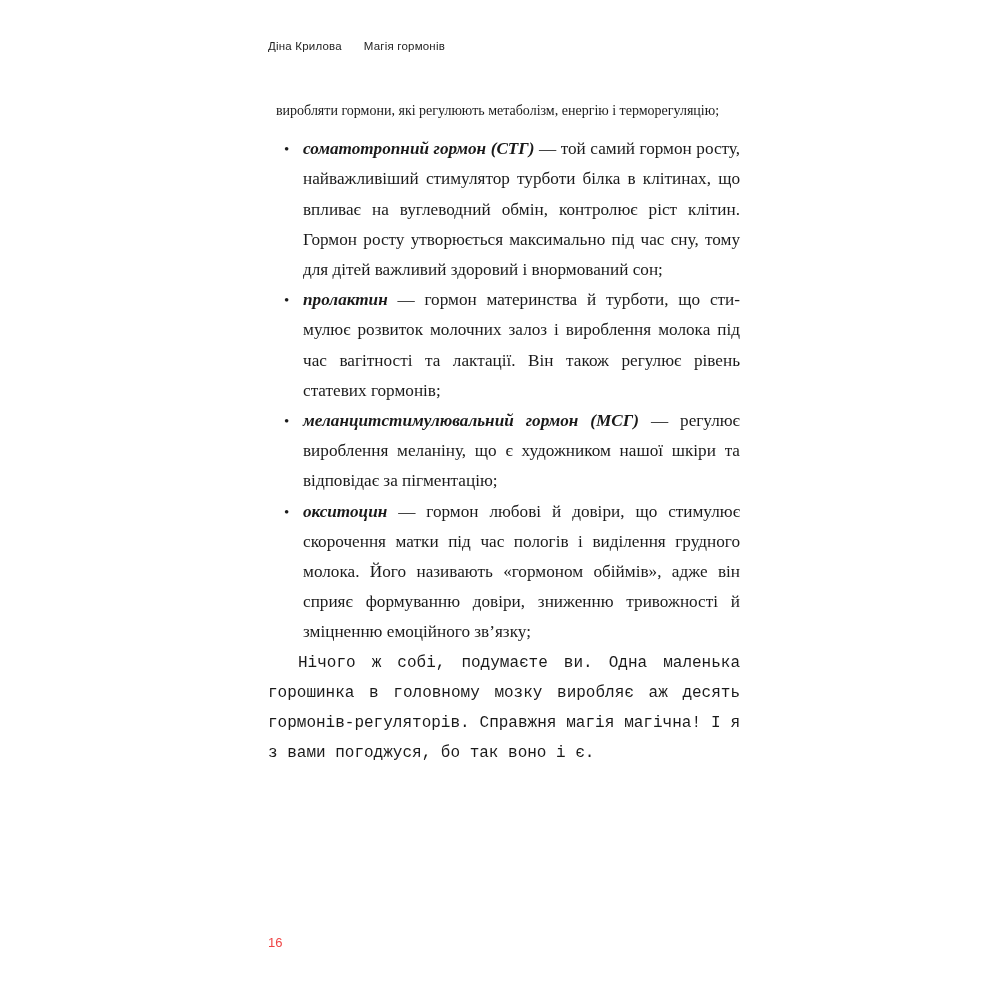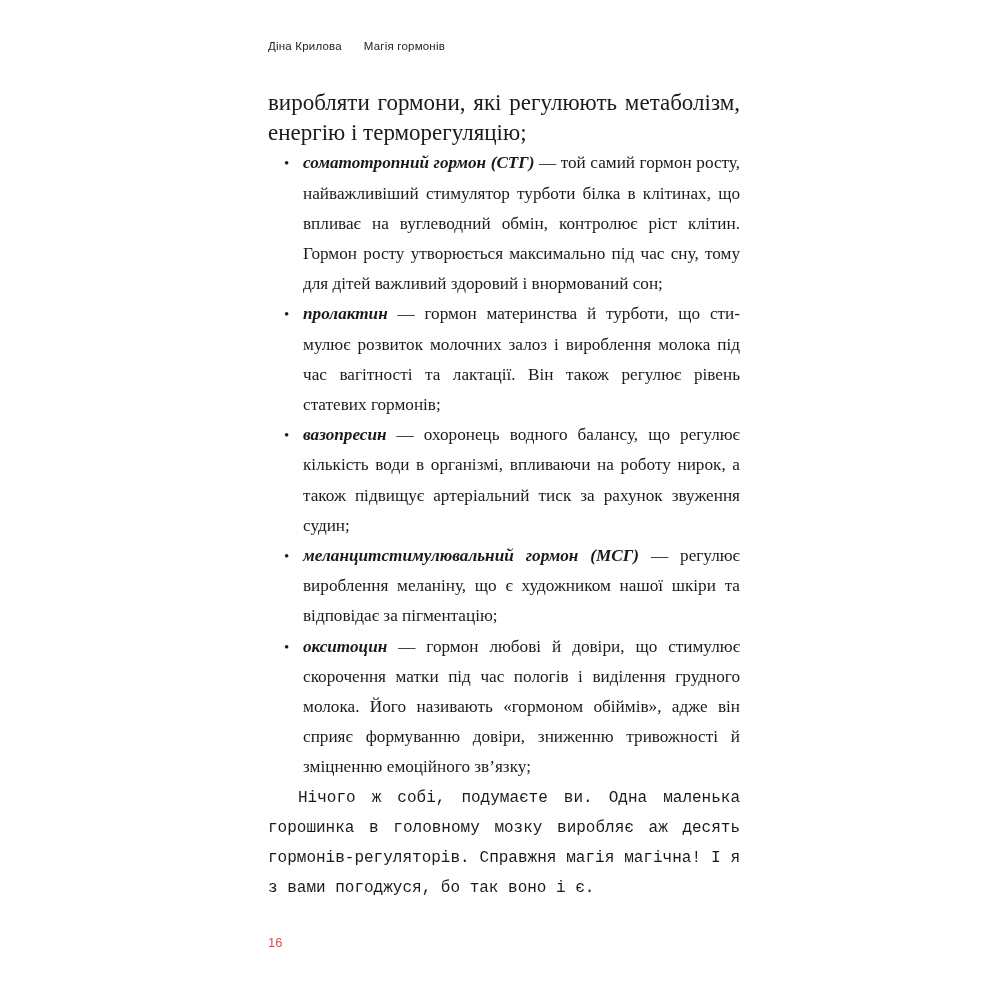--- a/index.html
+++ b/index.html
@@ -36,22 +36,22 @@
   .running-head .author {
     margin-right: 22px;
   }
   .content {
     position: absolute;
     left: 268px;
     top: 88px;
     width: 472px;
   }
   p.para {
-    margin: 0;
-    font-size: 23px;
+    margin: 8px;
+    font-size: 14px;
     line-height: 30.2px;
     text-align: justify;
     text-justify: inter-word;
     hyphens: manual;
   }
   p.cont {
     text-indent: 0;
   }
   ul.bullets {
     list-style: none;
@@ -110,23 +110,20 @@
     <p class="para cont">виробляти гормони, які регулюють метаболізм, енер­гію і терморегуляцію;</p>
 
     <ul class="bullets">
       <li>
         <span class="term">соматотропний гормон (СТГ)</span><span> — </span><span>той самий гормон росту, найважливіший стимулятор турботи білка в клітинах, що впливає на вуглеводний обмін, кон­тролює ріст клітин. Гормон росту утворюється мак­симально під час сну, тому для дітей важливий здо­ровий і внормований сон;</span>
       </li>
       <li>
         <span class="term">пролактин</span><span> — </span><span>гормон материнства й турботи, що сти­мулює розвиток молочних залоз і вироблення моло­ка під час вагітності та лактації. Він також регулює рівень статевих гормонів;</span>
       </li>
       <li>
-        <span class="term">вазопресин</span><span> — </span><span>охоронець водного балансу, що регу­лює кількість води в організмі, впливаючи на роботу нирок, а також підвищує артеріальний тиск за раху­нок звуження судин;</span>
-      </li>
-      <li>
         <span class="term">меланцитстимулювальний гормон (МСГ)</span><span> — </span><span>регулює вироблення меланіну, що є художником нашої шкі­ри та відповідає за пігментацію;</span>
       </li>
       <li>
         <span class="term">окситоцин</span><span> — </span><span>гормон любові й довіри, що стимулює скорочення матки під час пологів і виділення груд­ного молока. Його називають «гормоном обіймів», адже він сприяє формуванню довіри, зниженню три­вожності й зміцненню емоційного зв’язку;</span>
       </li>
     </ul>
 
     <p class="closing">Нічого ж собі, подумаєте ви. Одна маленька горо­шинка в головному мозку виробляє аж десять гормо­нів-регуляторів. Справжня магія магічна! І я з вами по­годжуся, бо так воно і є.</p>
 
   </div>

